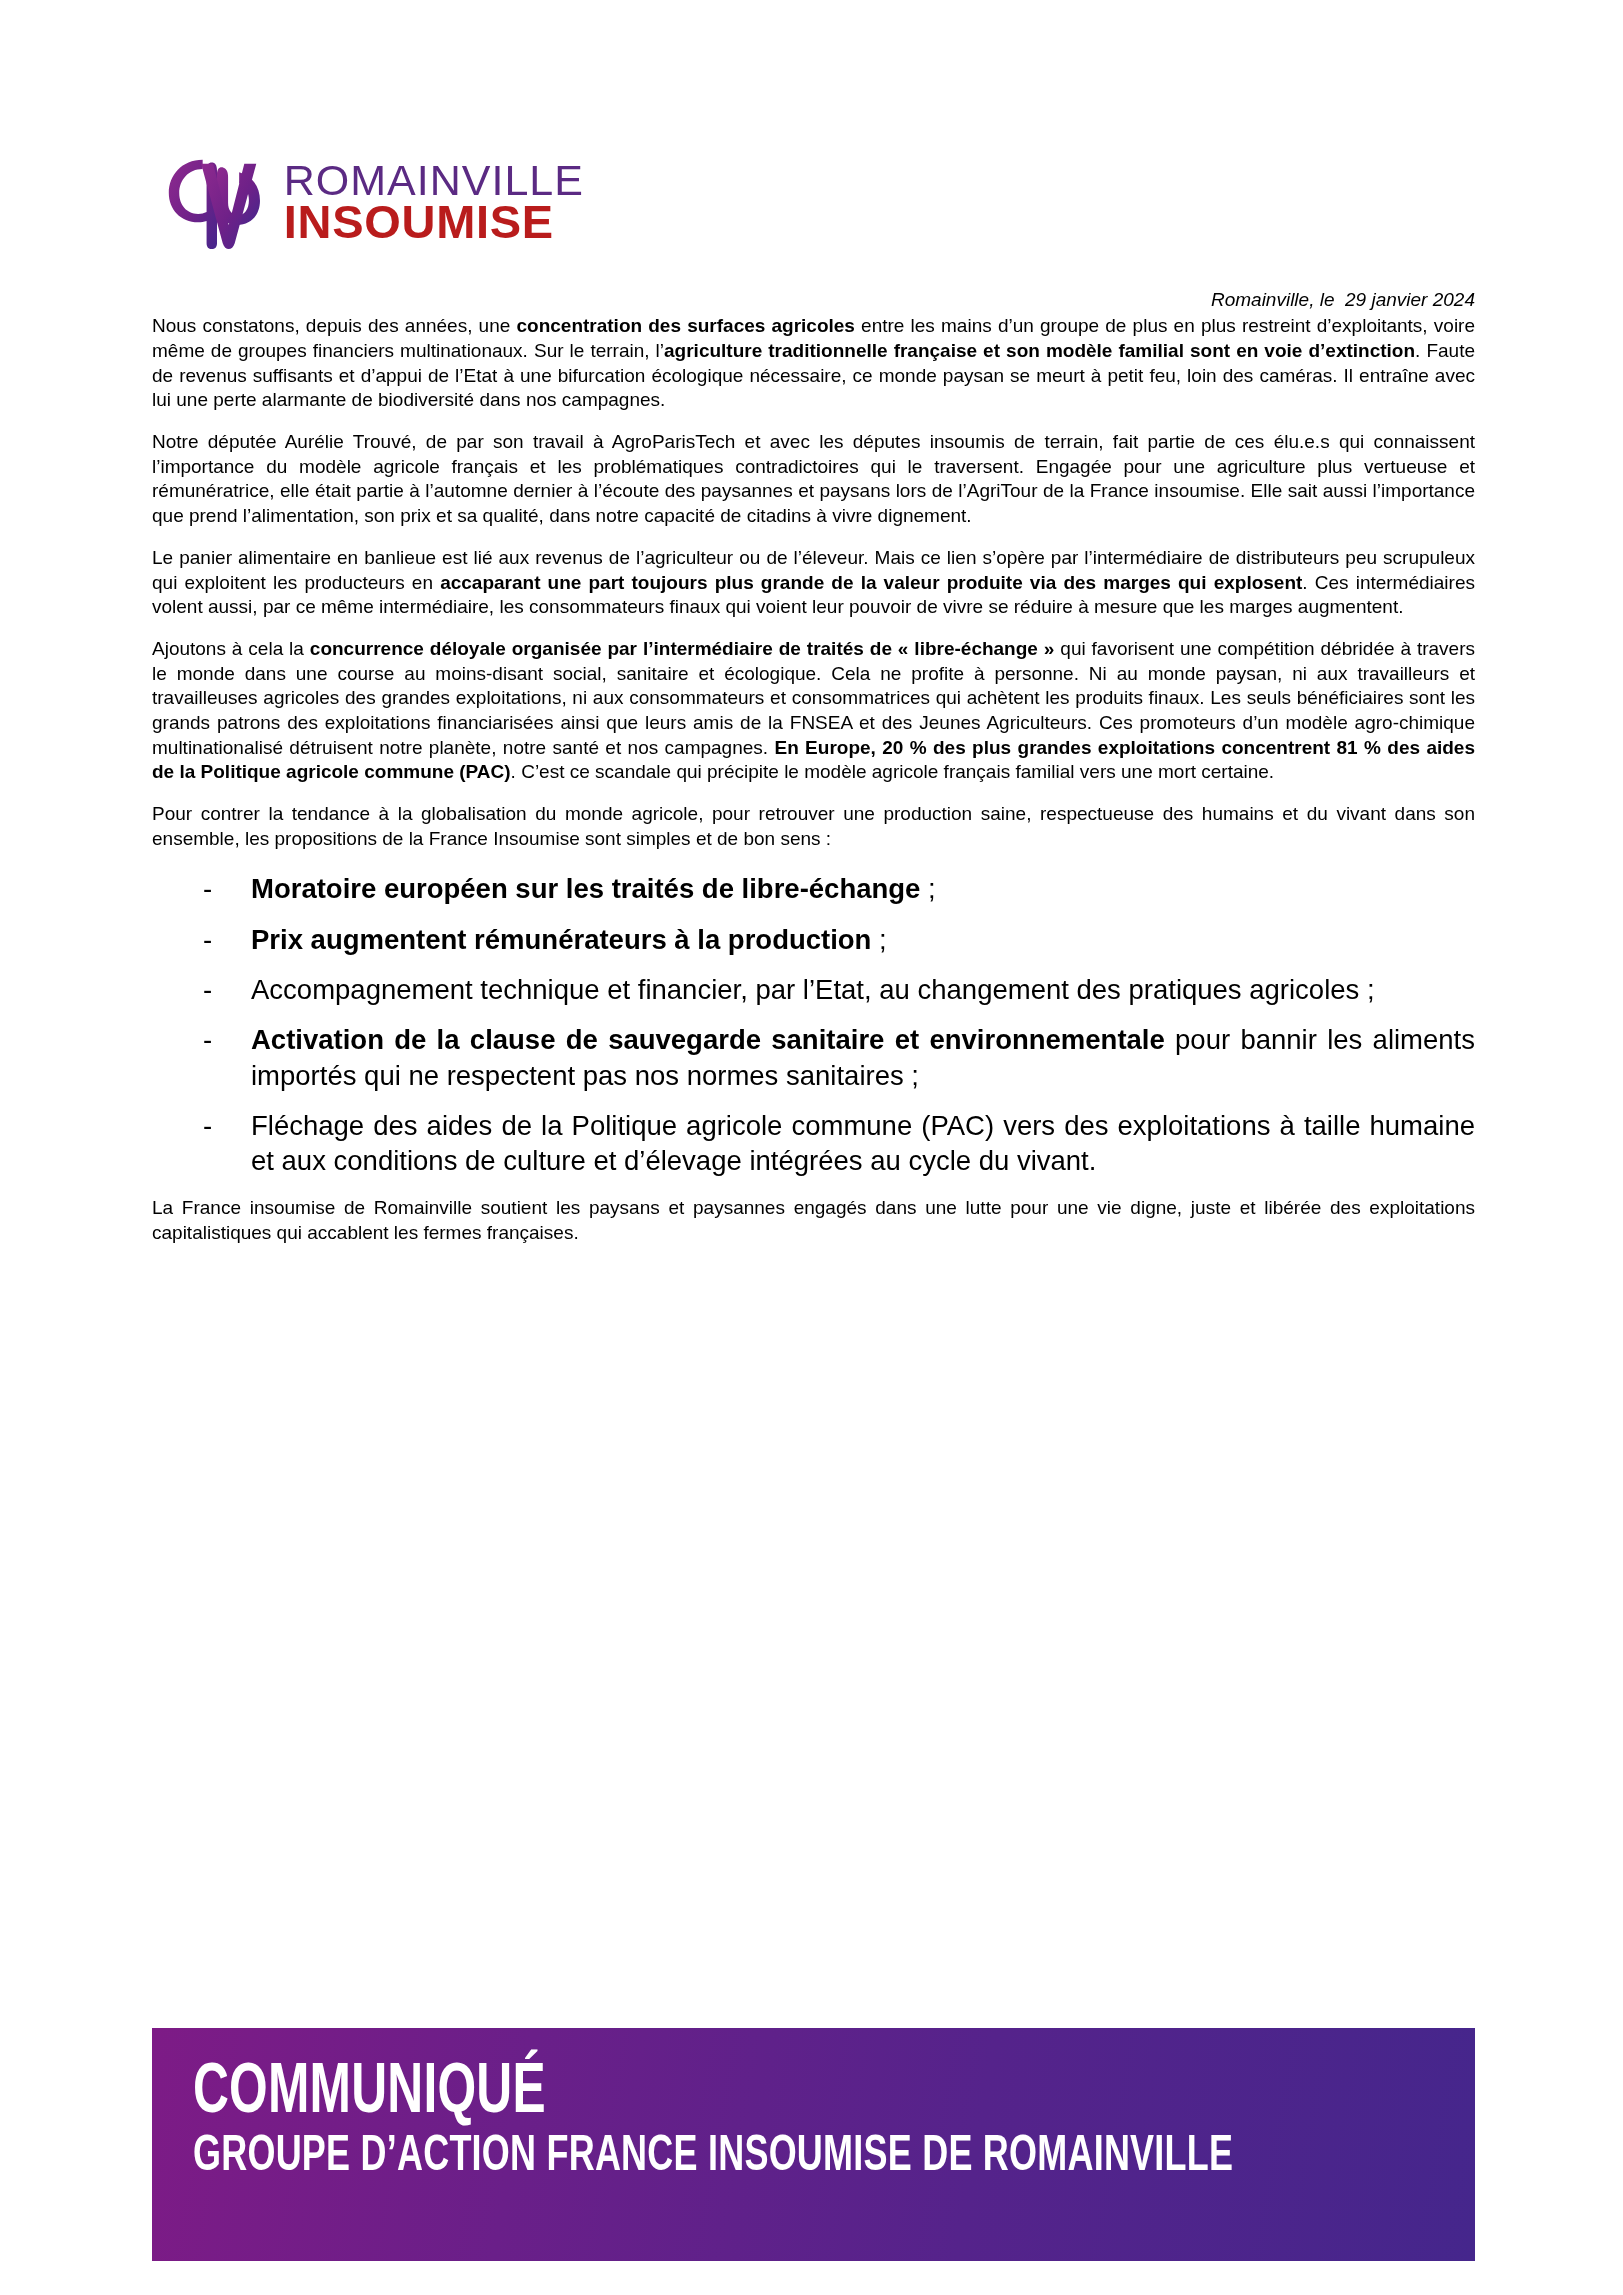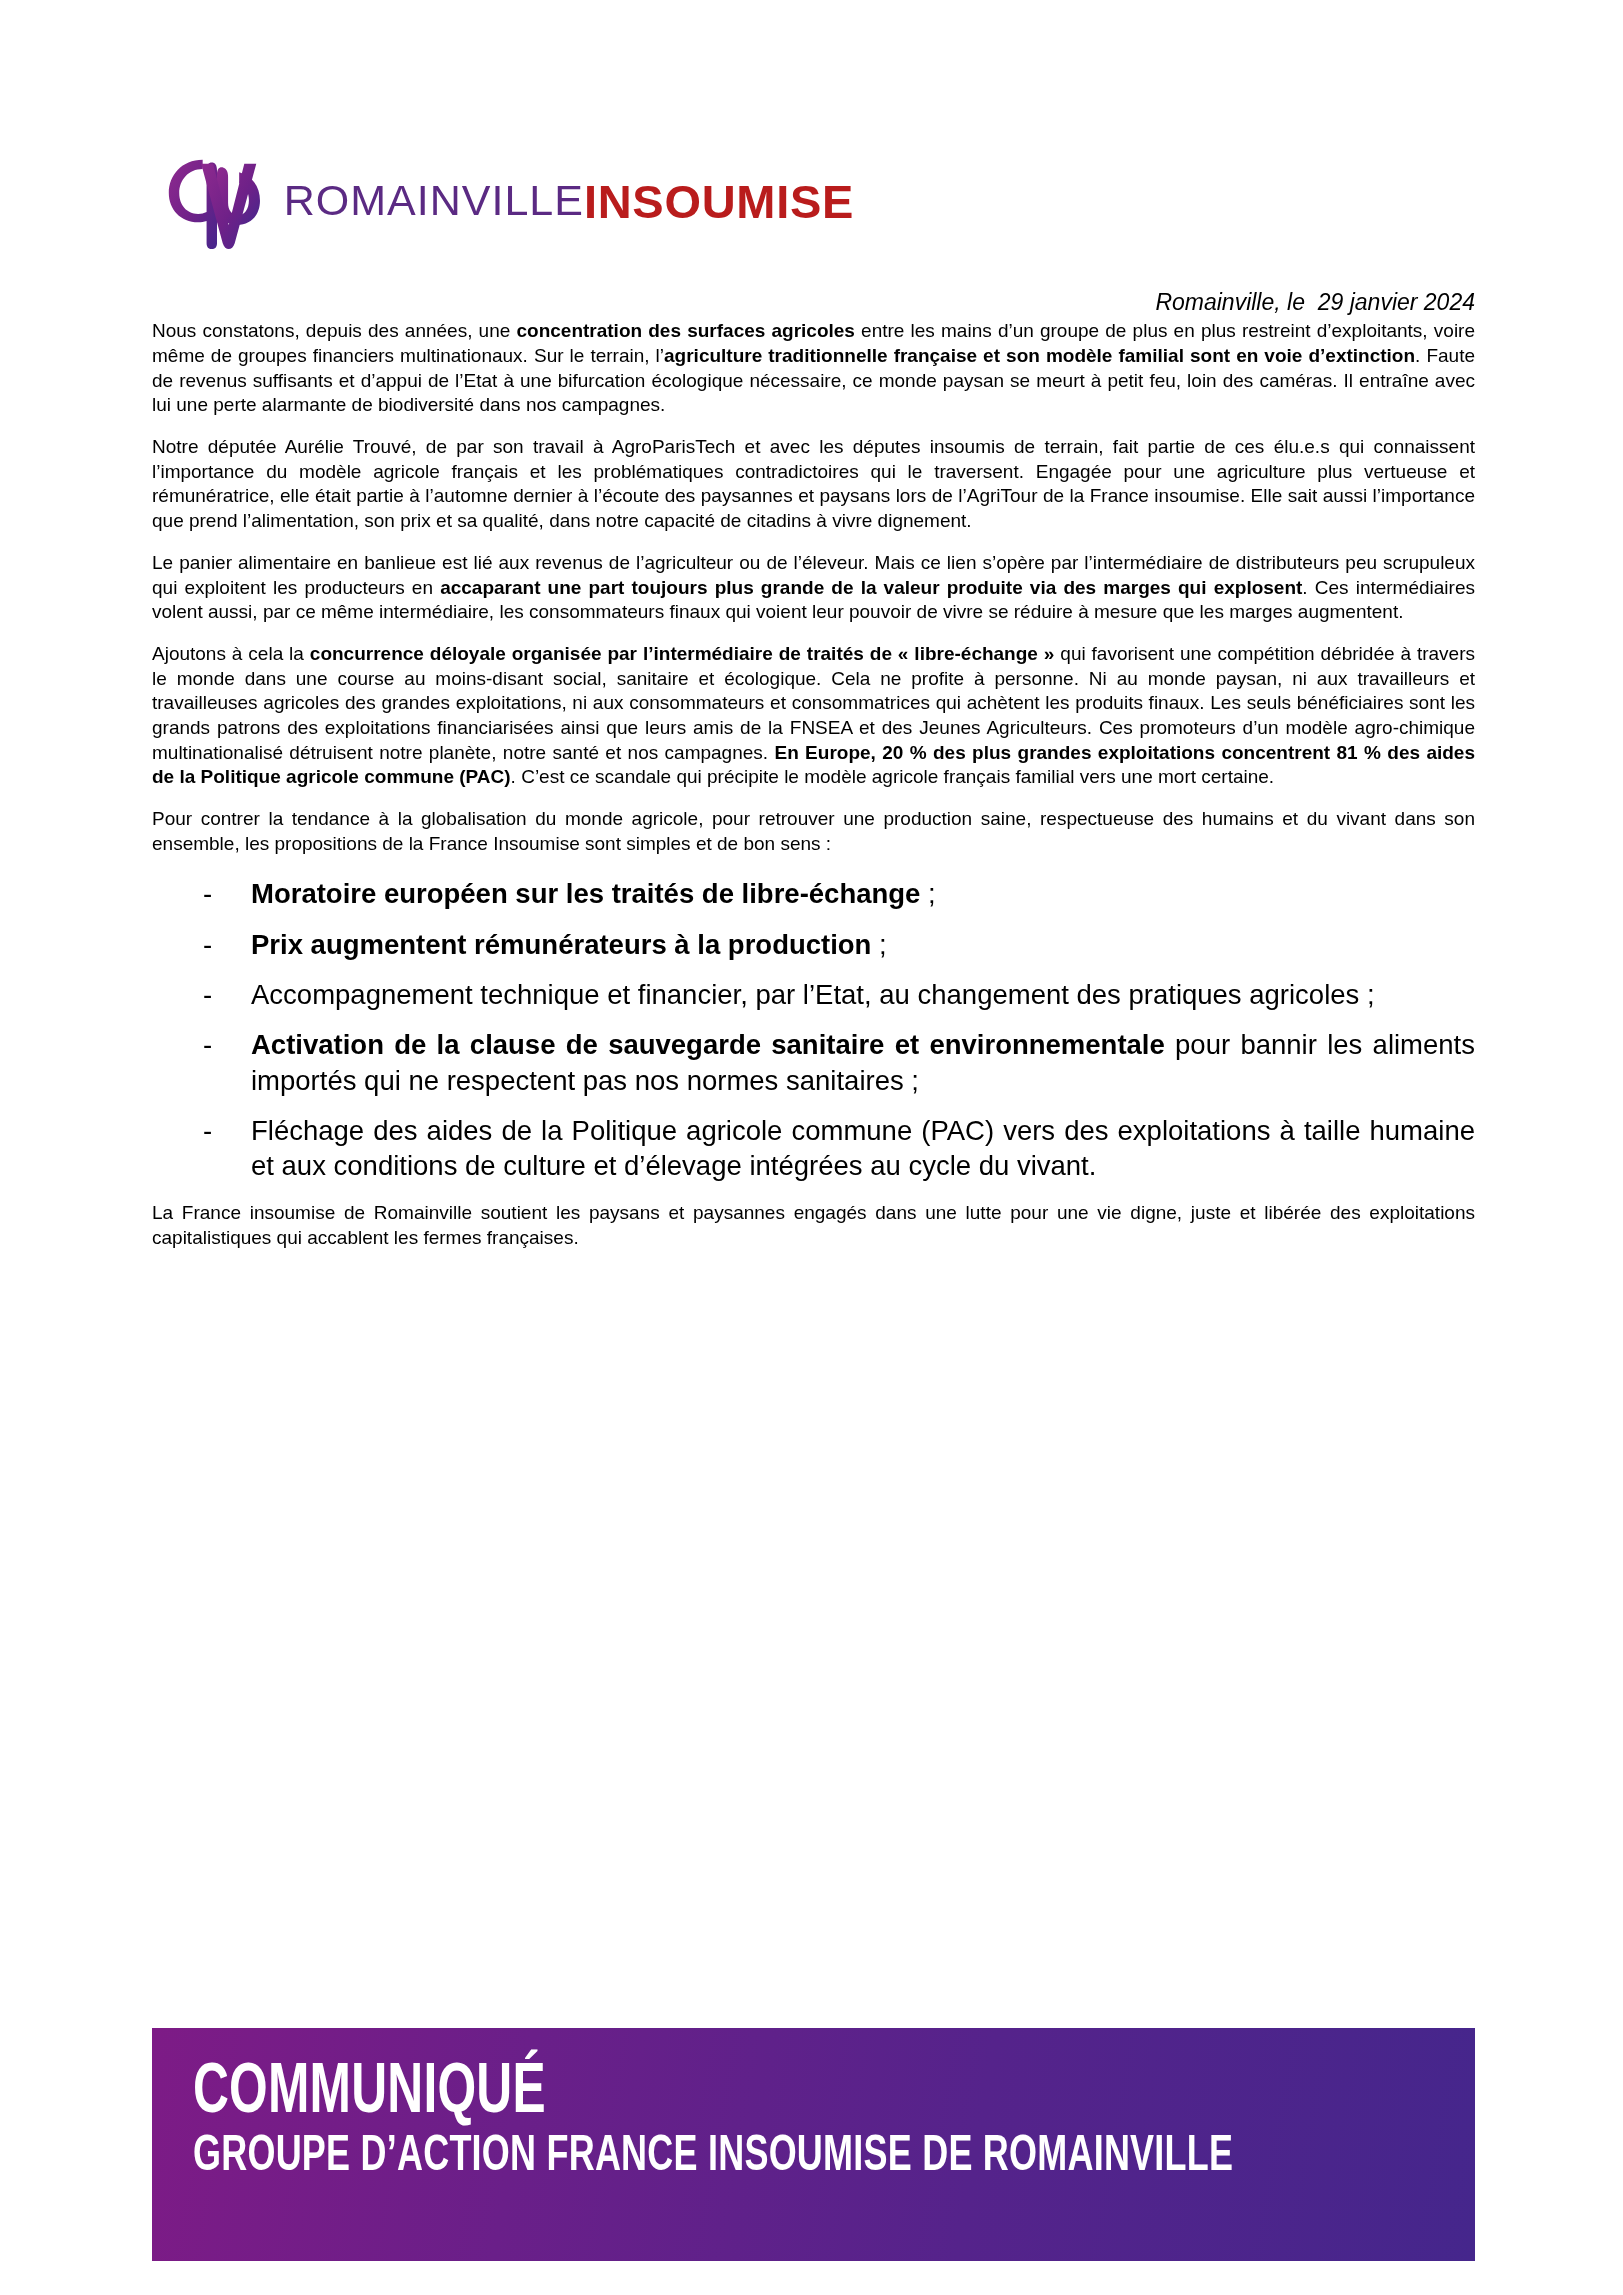--- a/index.html
+++ b/index.html
@@ -30,21 +30,21 @@
     gap: 11.8px;
   }
   .logo-mark {
     width: 110px;
     height: 99px;
     flex: none;
     display: block;
   }
   .logo-words {
     display: flex;
-    flex-direction: row;
+    flex-direction: column;
     justify-content: center;
     line-height: 0.93;
   }
   .logo-line1 {
     font-size: 43px;
     letter-spacing: 1px;
     font-weight: 300;
     color: #5b2a83;
     white-space: nowrap;
   }
@@ -60,21 +60,21 @@
   .content {
     position: absolute;
     left: 152px;
     top: 288px;
     width: 1323px;
   }
 
   .dateline {
     text-align: right;
     font-style: italic;
-    font-size: 23px;
+    font-size: 19px;
     line-height: 1.25;
     margin: 0 0 2.6px 0;
     white-space: pre;
   }
 
   .doc-title {
     font-size: 34px;
     font-weight: bold;
     margin: 0 0 14.4px 0;
     line-height: 1.2;

